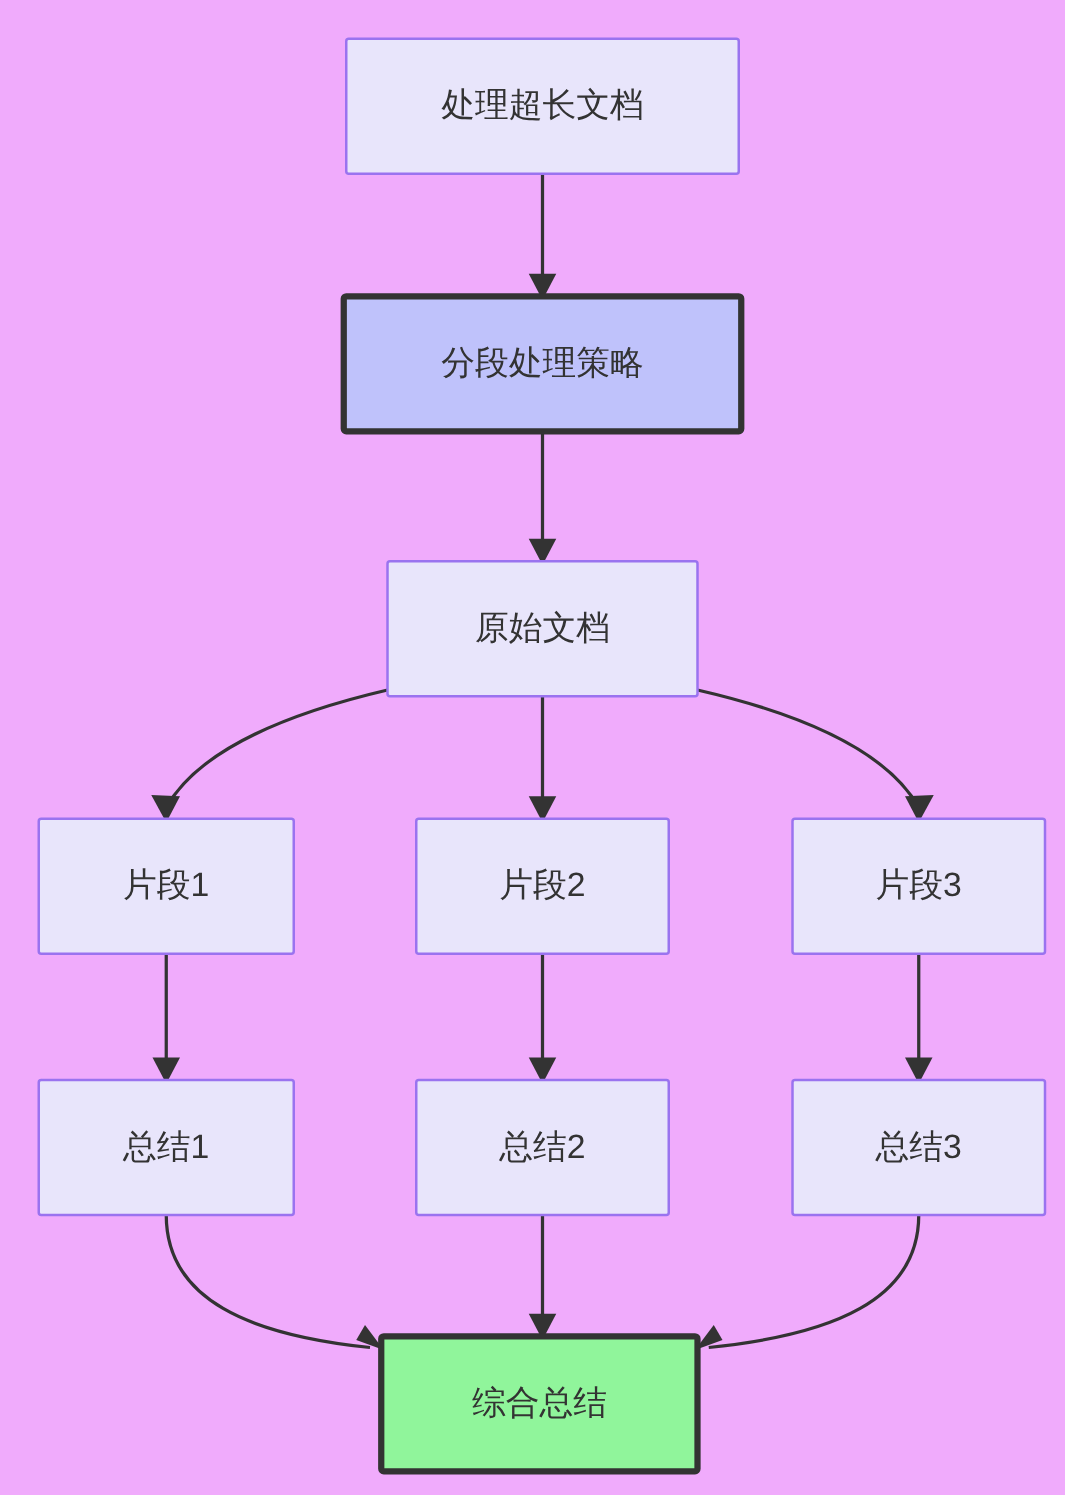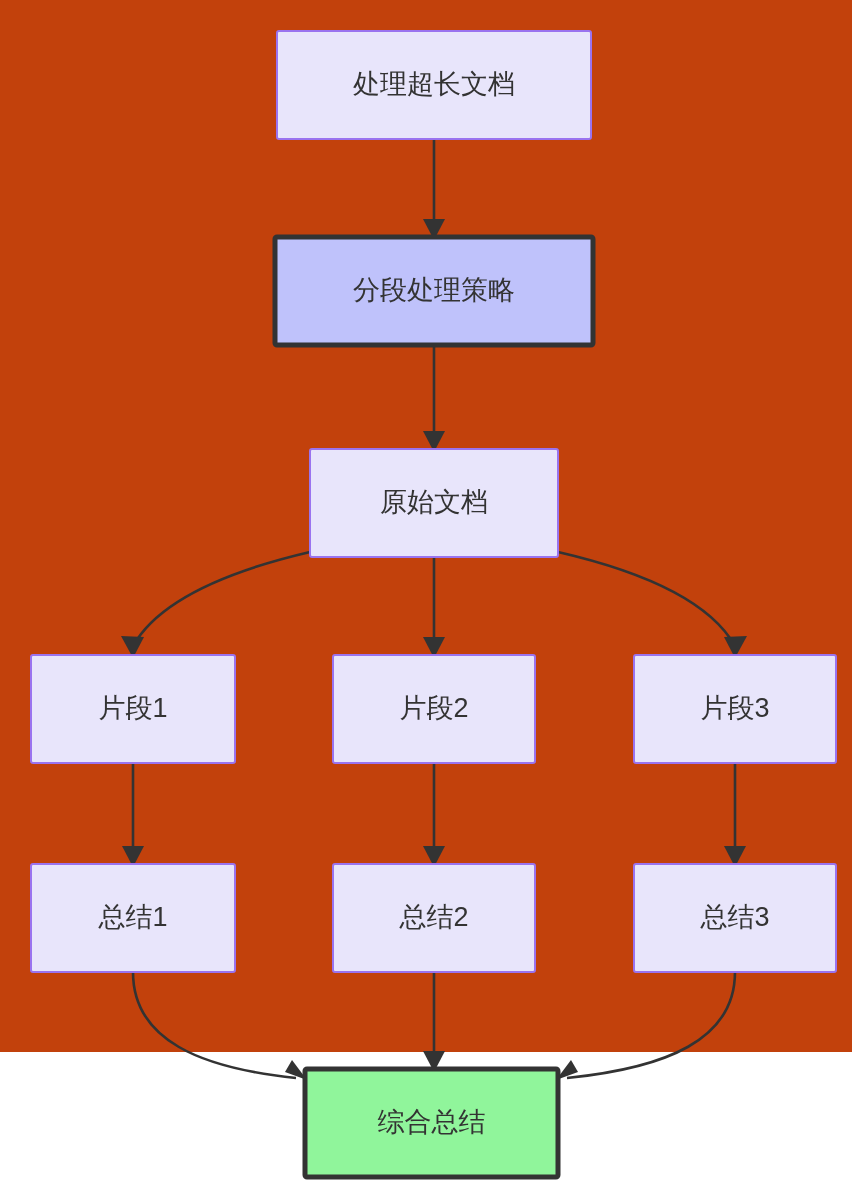--- a/index.html
+++ b/index.html
@@ -9,22 +9,22 @@
   }
   body {
     width: 852px;
     height: 1196px;
     font-family: "Liberation Sans", "DejaVu Sans", sans-serif;
     overflow: hidden;
   }
   #flowchart-root {
     position: relative;
     width: 852px;
-    height: 1052px;
-    background: #c2410c;
+    height: 1196px;
+    background: #f0abfc;
   }
   svg.diagram {
     display: block;
     width: 852px;
     height: 1196px;
   }
   .node-rect {
     stroke-width: 2;
   }
   .node-rect.normal {

